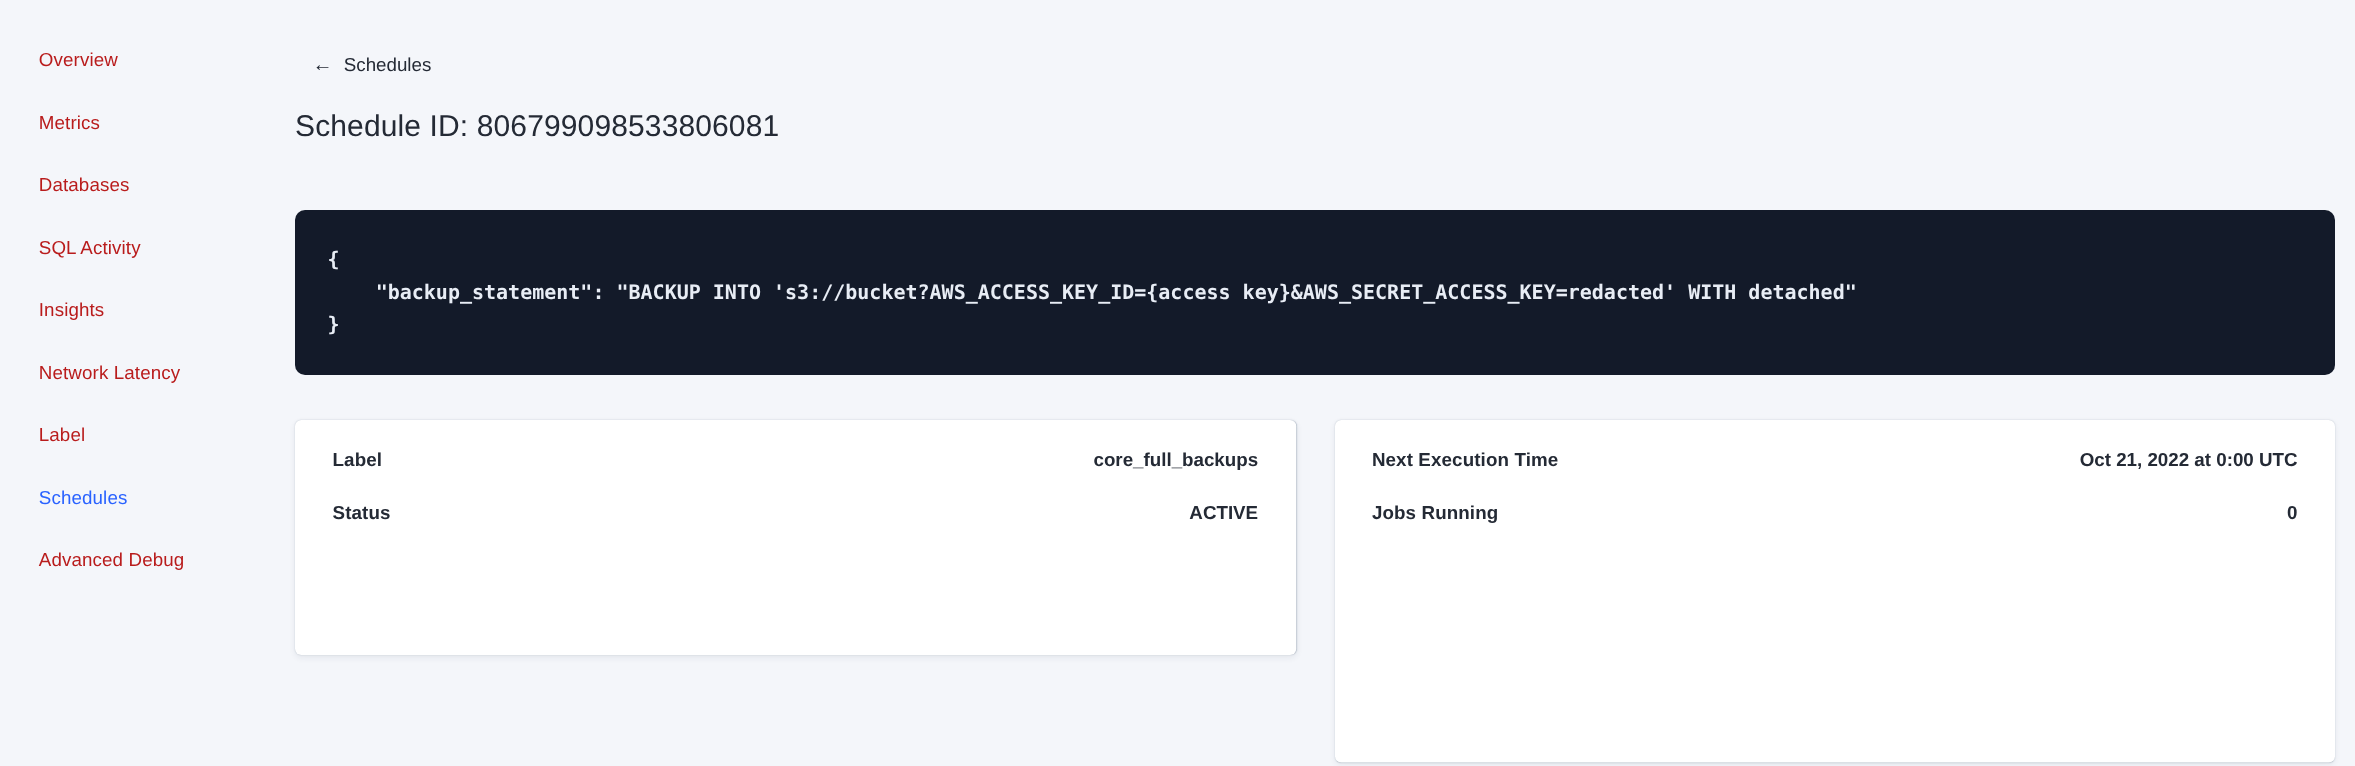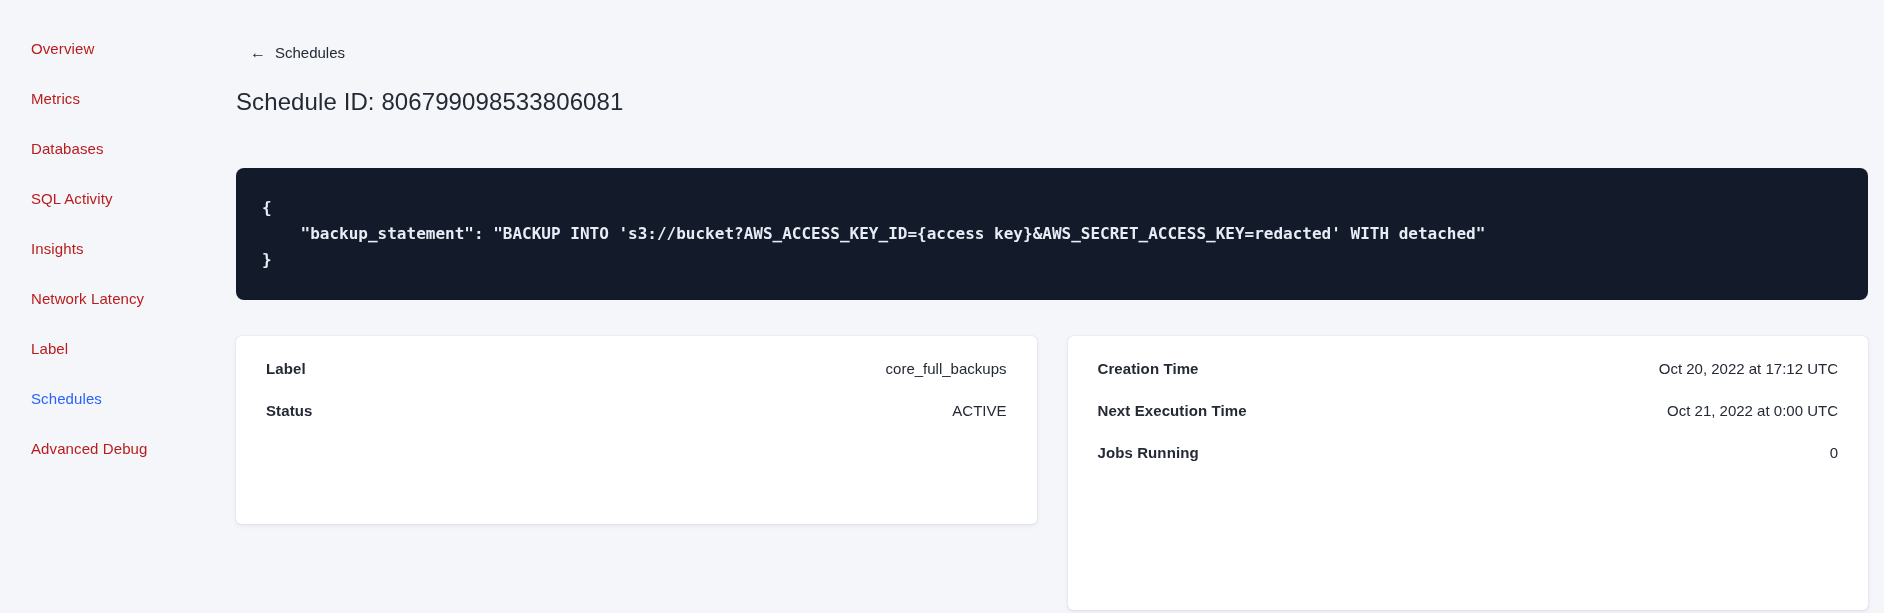--- a/index.html
+++ b/index.html
@@ -59,21 +59,21 @@
     padding: 24px 30px 0 30px;
   }
   .card.left  { height: 188px; }
   .card.right { height: 274px; }
 
   .kv-row {
     height: 42px; display: flex; align-items: flex-start;
     justify-content: space-between; font-size: 15px;
   }
   .kv-label { font-weight: 700; color: #242a35; letter-spacing: .1px; }
-  .kv-value { font-weight: 400; color: #242a35; text-align: right; }
+  .kv-value { font-weight: 700; color: #242a35; text-align: right; }
 </style>
 </head>
 <body>
 
 <div class="app">
 
   <nav class="sidebar">
     <div class="nav-item">Overview</div>
     <div class="nav-item">Metrics</div>
     <div class="nav-item">Databases</div>
@@ -104,24 +104,20 @@
           <span class="kv-value">core_full_backups</span>
         </div>
         <div class="kv-row">
           <span class="kv-label">Status</span>
           <span class="kv-value">ACTIVE</span>
         </div>
       </section>
 
       <section class="card right">
         <div class="kv-row">
-          <span class="kv-label">Creation Time</span>
-          <span class="kv-value">Oct 20, 2022 at 17:12 UTC</span>
-        </div>
-        <div class="kv-row">
           <span class="kv-label">Next Execution Time</span>
           <span class="kv-value">Oct 21, 2022 at 0:00 UTC</span>
         </div>
         <div class="kv-row">
           <span class="kv-label">Jobs Running</span>
           <span class="kv-value">0</span>
         </div>
       </section>
 
     </div>

